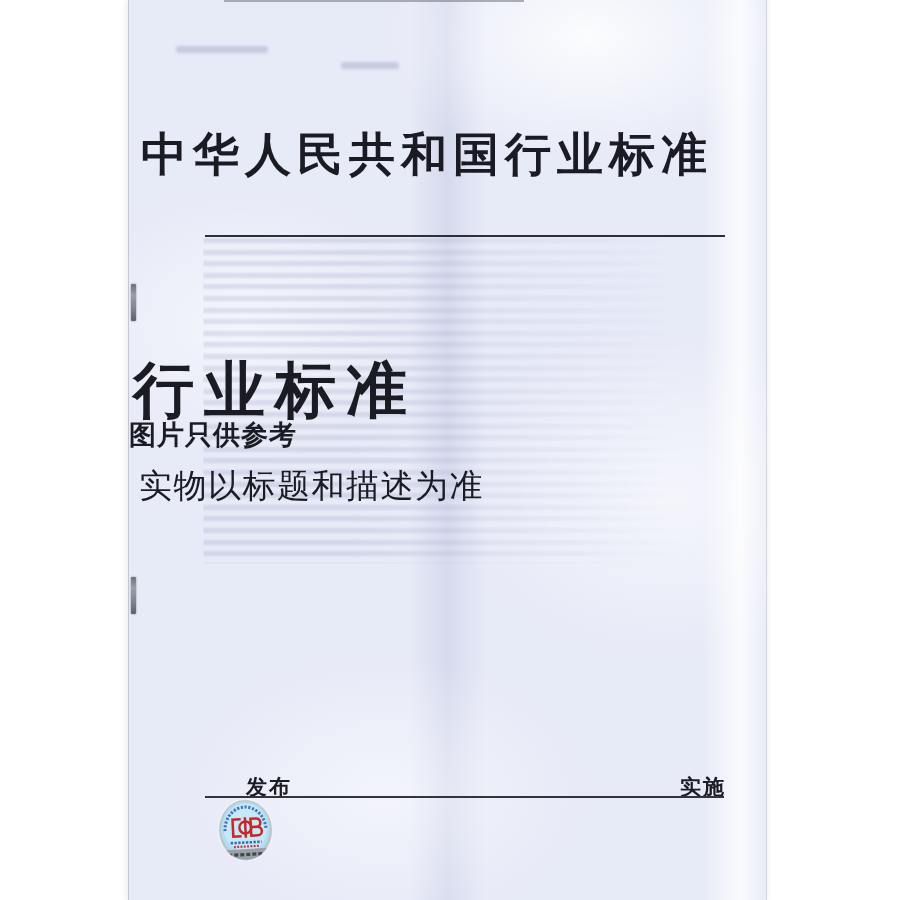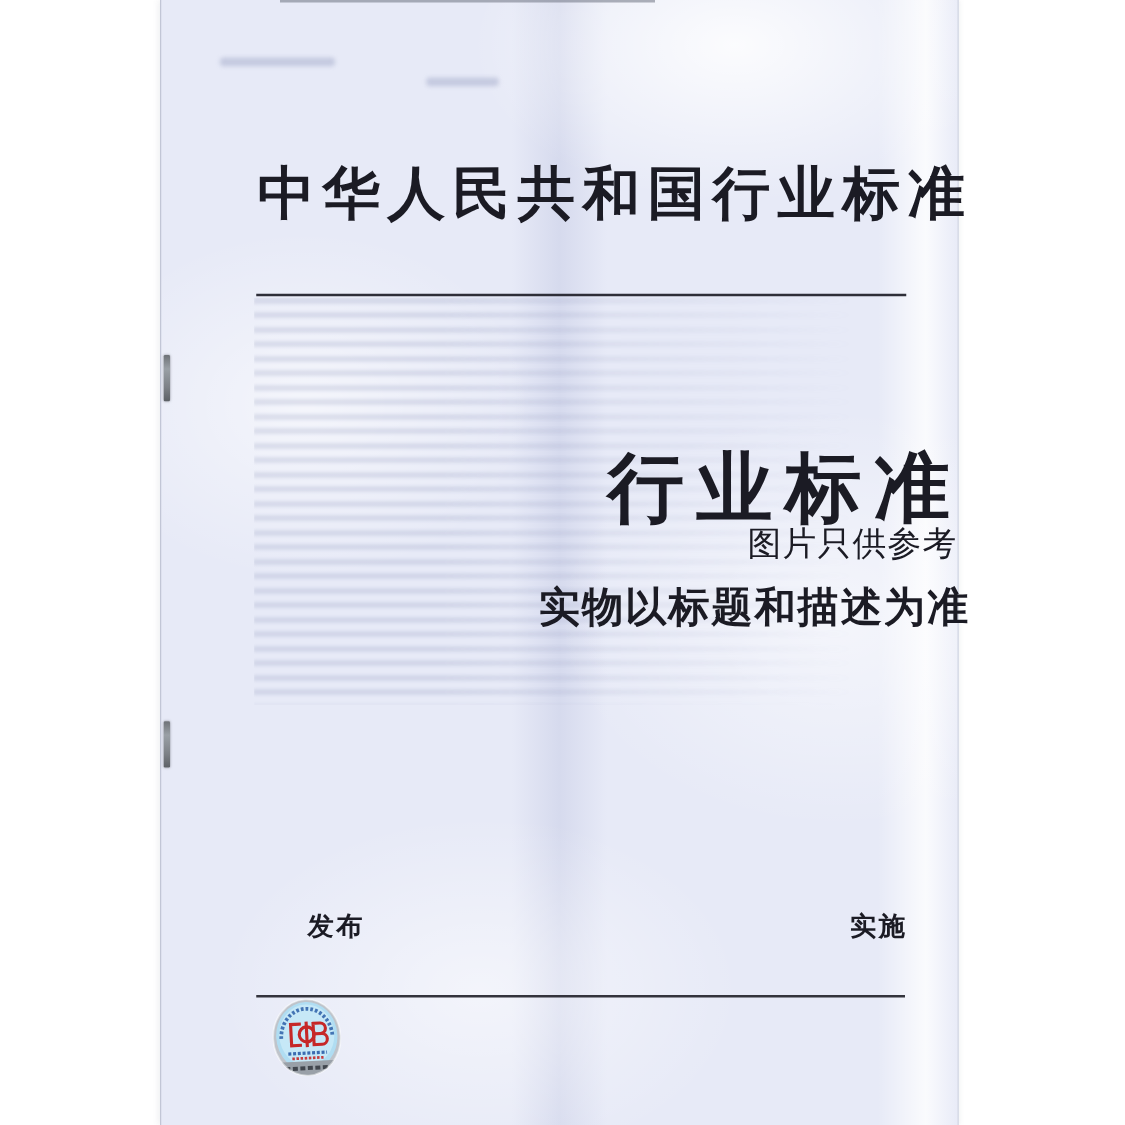--- a/index.html
+++ b/index.html
@@ -73,21 +73,21 @@
     background: rgba(118,128,172,0.30);
     border-radius: 3px;
     filter: blur(1.5px);
   }
   .bleed-mark.m1 { left: 47px;  top: 46px; width: 92px; }
   .bleed-mark.m2 { left: 212px; top: 62px; width: 58px; }
   
   .txt {
     position: absolute;
     left: 0; right: 0;
-    text-align: right;
+    text-align: left;
     color: #1b1b24;
     white-space: nowrap;
   }
   .header-title {
     top: 124px;
     font-size: 46px;
     font-weight: 900;
     letter-spacing: 6px;
     transform: translateX(12px);
   }
@@ -100,40 +100,40 @@
   .main-title {
     top: 350px;
     font-size: 61px;
     font-weight: 900;
     letter-spacing: 10px;
     transform: translateX(4px);
   }
   .notice-1 {
     top: 417px;
     font-size: 27px;
-    font-weight: 400;
+    font-weight: 700;
     letter-spacing: 1px;
   }
   .notice-2 {
     top: 464px;
     font-size: 33px;
-    font-weight: 700;
+    font-weight: 400;
     letter-spacing: 1.5px;
     transform: translateX(10px);
   }
   
   .footer-rule {
     position: absolute;
     left: 76px; top: 796px;
     width: 519px; height: 2px;
     background: #33333c;
   }
   .footer-label {
     position: absolute;
-    top: 727px;
+    top: 773px;
     font-size: 21px;
     font-weight: 900;
     color: #1b1b24;
     letter-spacing: 2px;
     white-space: nowrap;
     font-family: Liberation Serif, serif;
   }
   .footer-label.publish   { left: 117px; }
   .footer-label.implement { left: 551px; }
   

